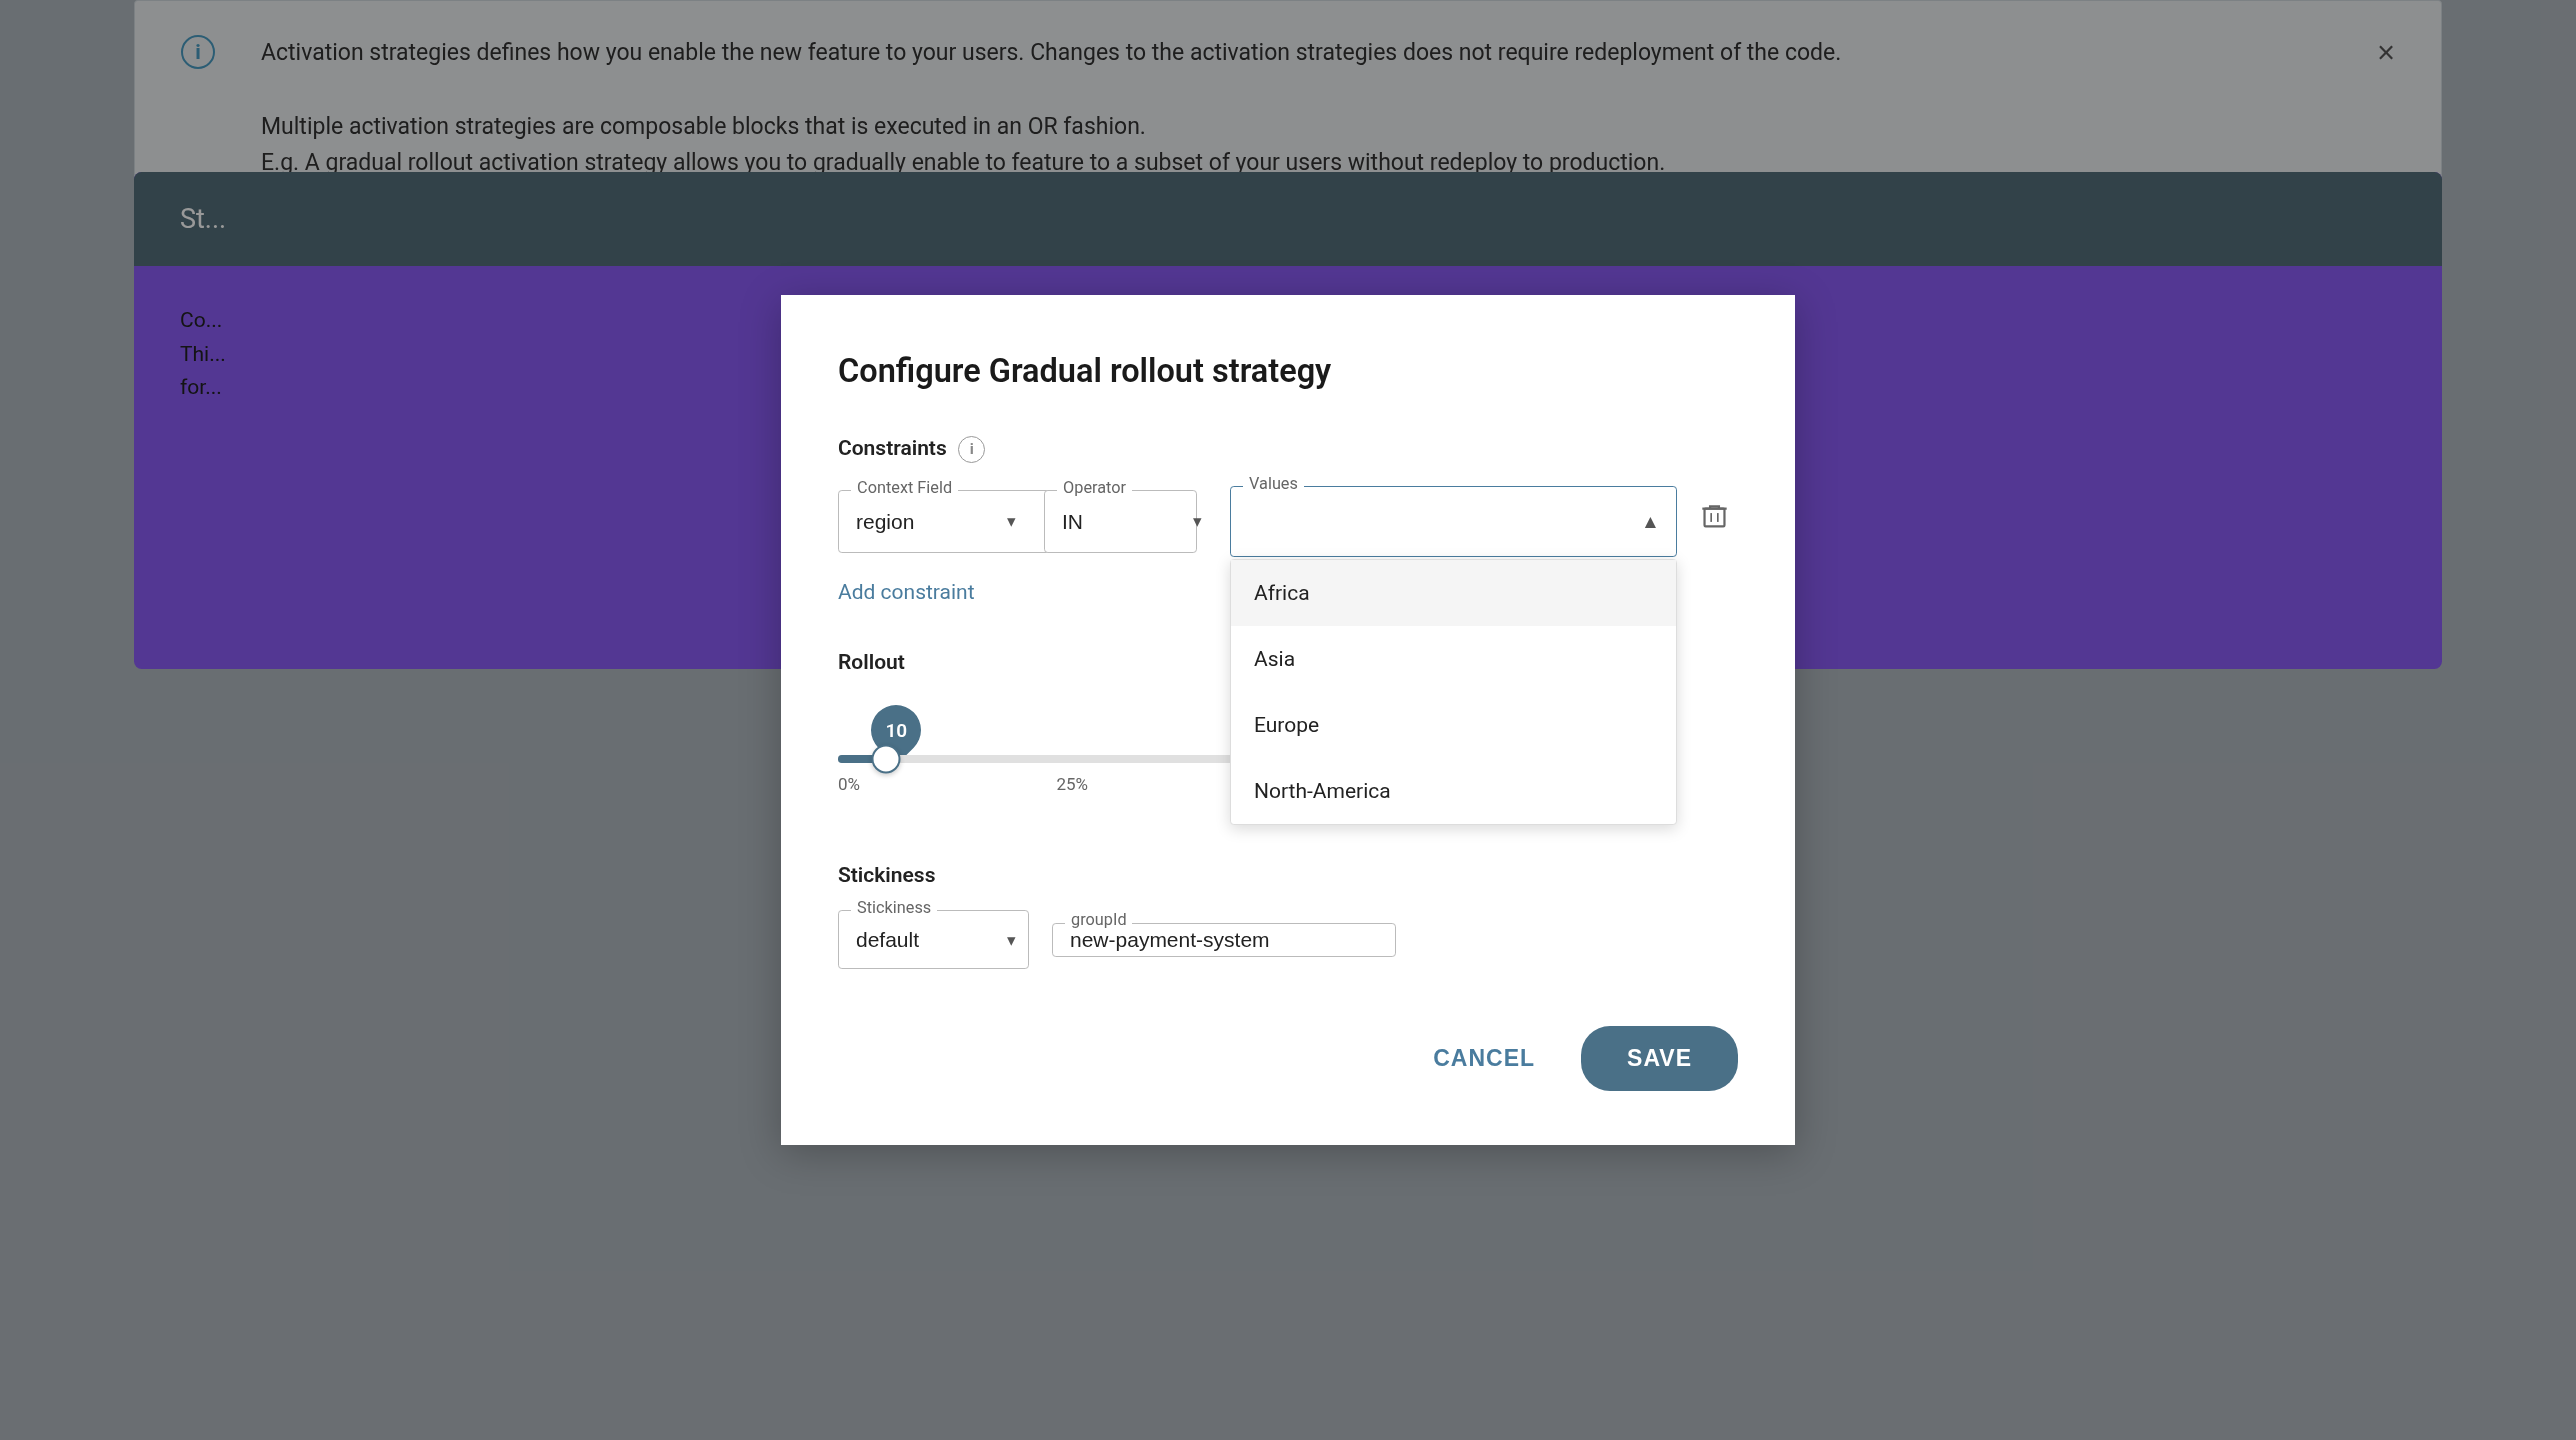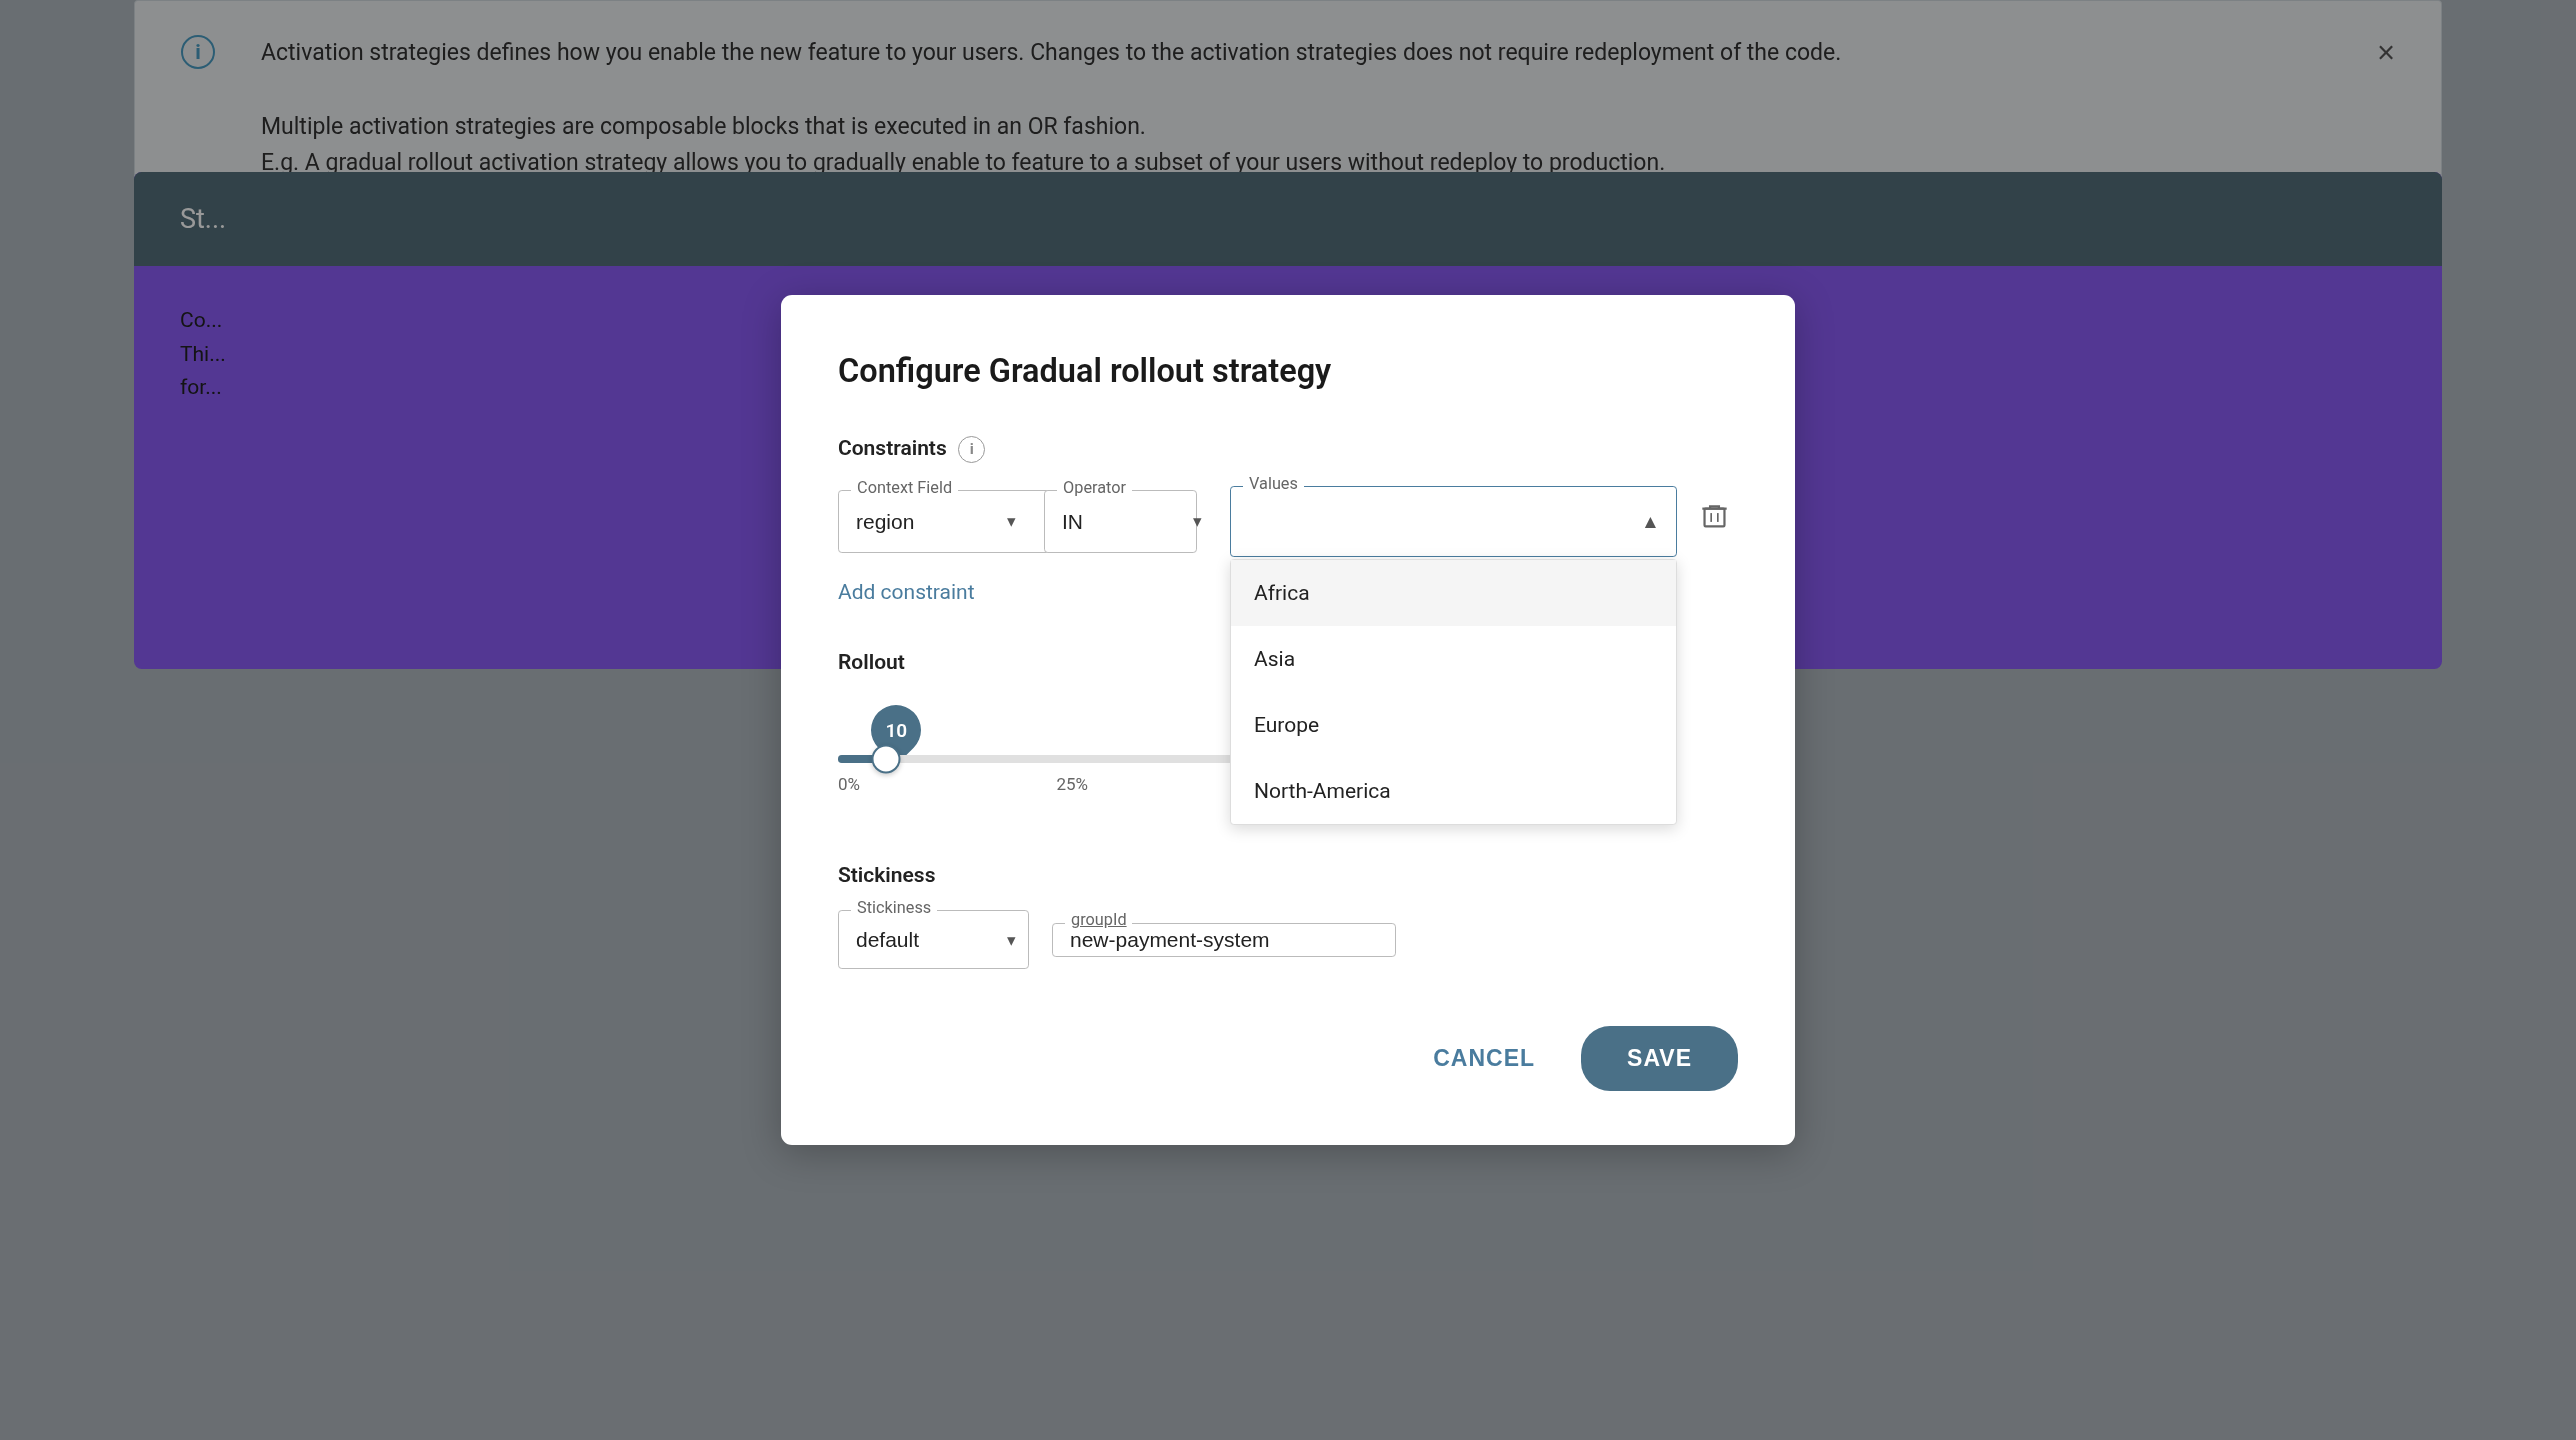--- a/index.html
+++ b/index.html
@@ -99,21 +99,21 @@
       height: 100%;
       background: rgba(0,0,0,0.4);
       display: flex;
       align-items: center;
       justify-content: center;
       z-index: 100;
     }
 
     .modal {
       background: #fff;
-      border-radius: 11px;
+      border-radius: 0;
       width: 1014px;
       padding: 57px 57px 54px 57px;
       position: relative;
       box-shadow: 0 7.6px 38px rgba(0,0,0,0.25);
     }
 
     .modal-title {
       font-size: 32.5px;
       font-weight: 600;
       color: #1a1a1a;
@@ -380,21 +380,20 @@
 
     .groupid-field label {
       position: absolute;
       top: -12.4px;
       left: 13.4px;
       background: white;
       padding: 0 5.7px;
       font-size: 16.3px;
       color: #666;
       z-index: 1;
-      text-decoration: underline;
     }
 
     .groupid-input {
       border: 1px solid #bbb;
       border-radius: 3.8px;
       padding: 4px 17px;
       font-size: 21px;
       color: #222;
       background: white;
       width: 344px;

